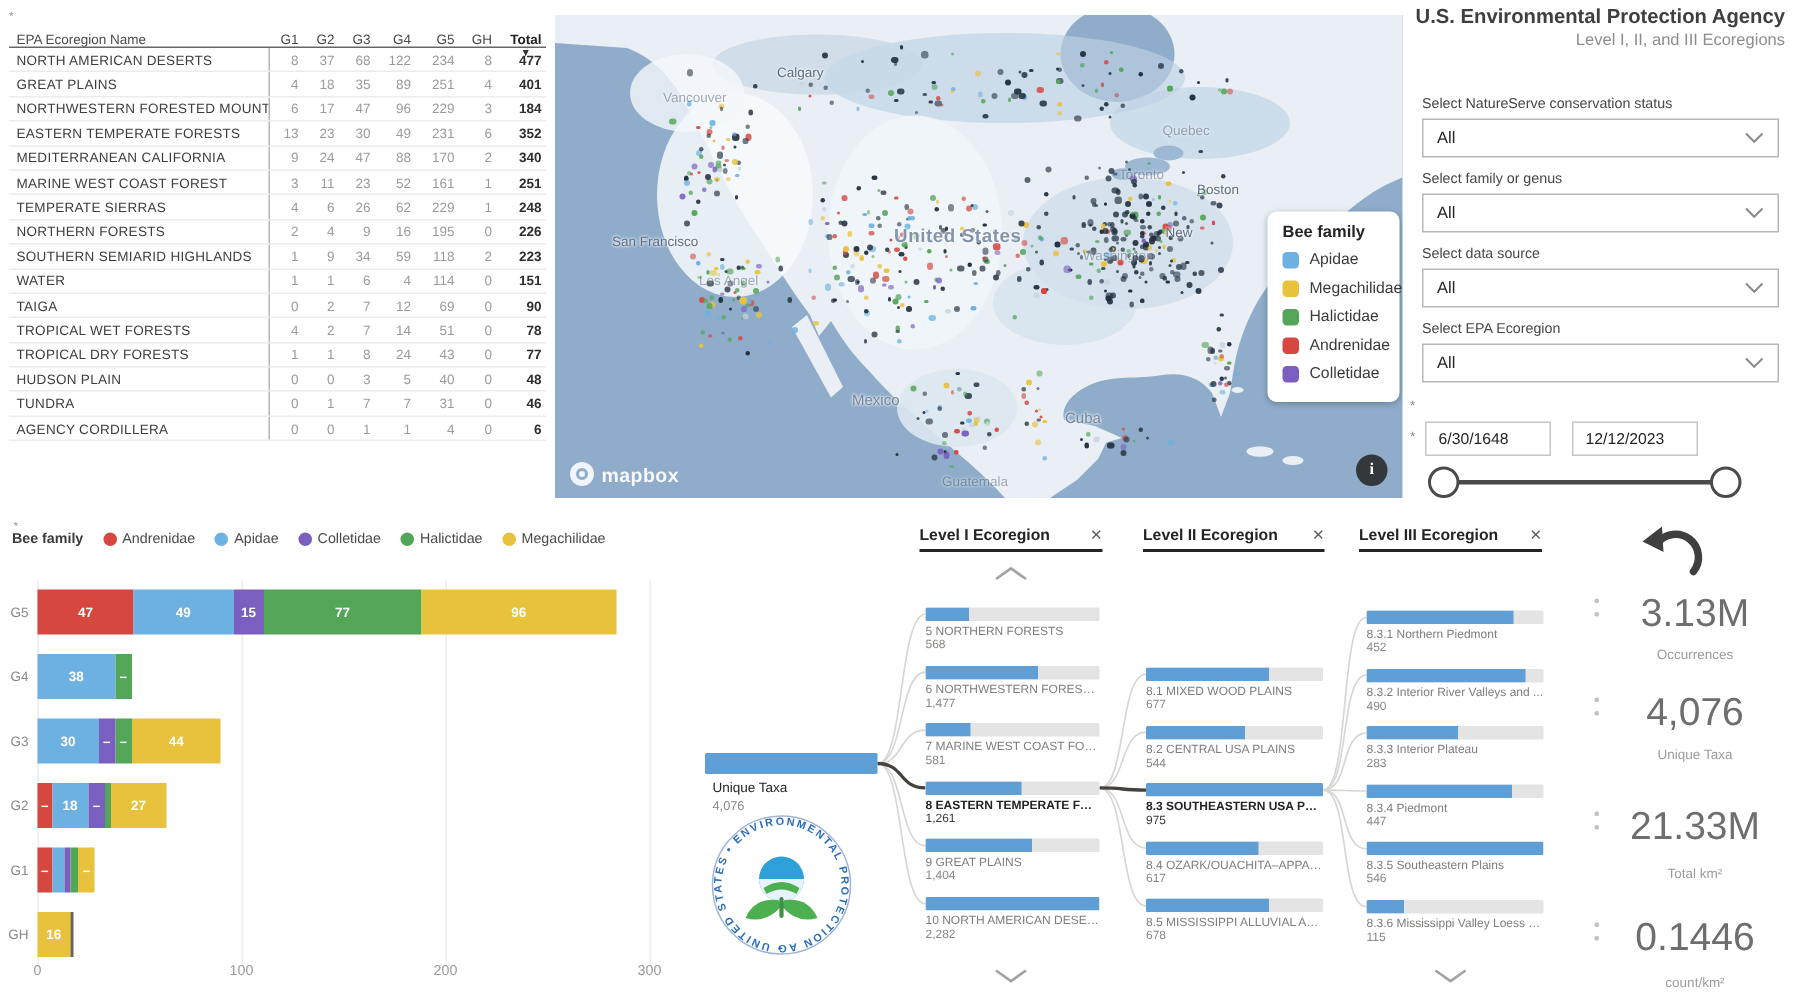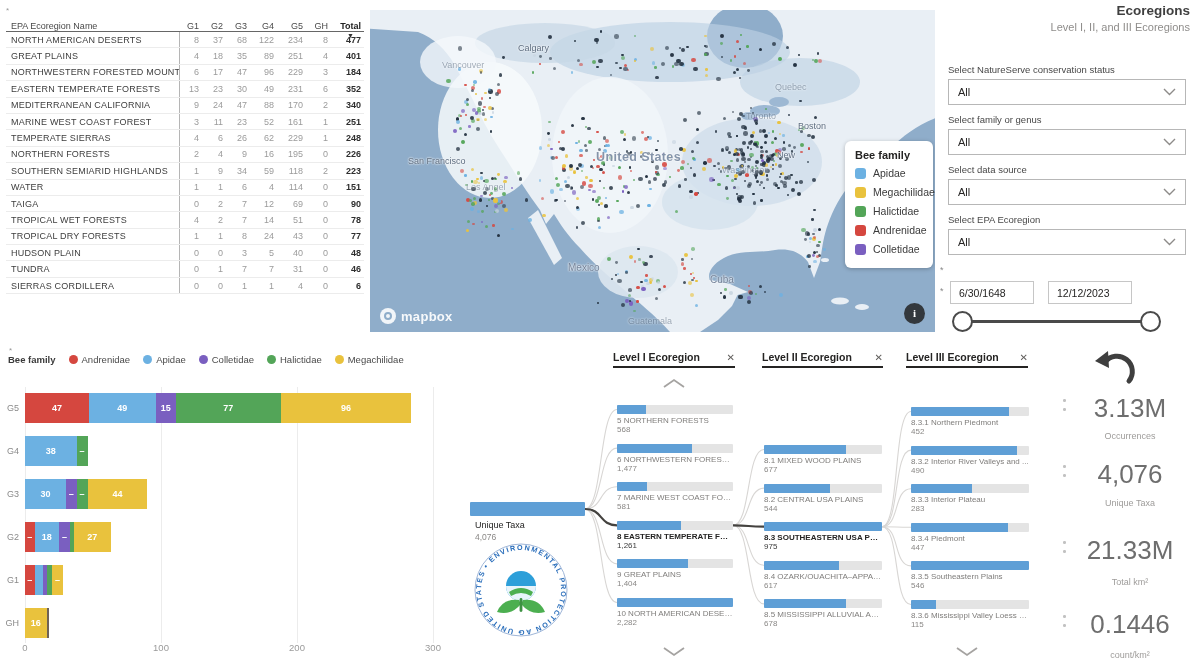--- a/index.html
+++ b/index.html
@@ -296,21 +296,21 @@
             <span class="t-cell w1" data-interactable="false">0</span>
             <span class="t-cell w2" data-interactable="false">1</span>
             <span class="t-cell w3" data-interactable="false">7</span>
             <span class="t-cell w4" data-interactable="false">7</span>
             <span class="t-cell w5" data-interactable="false">31</span>
             <span class="t-cell w6" data-interactable="false">0</span>
             <span class="t-cell w7 tot" data-interactable="false">46</span>
           </div>
         </div>
         <div class="t-row" data-interactable="true">
-          <div class="nm" data-interactable="false">SIERRAS CORDILLERA</div>
+          <div class="nm" data-interactable="false">AGENCY CORDILLERA</div>
           <div class="nums" data-interactable="false">
             <span class="t-cell w1" data-interactable="false">0</span>
             <span class="t-cell w2" data-interactable="false">0</span>
             <span class="t-cell w3" data-interactable="false">1</span>
             <span class="t-cell w4" data-interactable="false">1</span>
             <span class="t-cell w5" data-interactable="false">4</span>
             <span class="t-cell w6" data-interactable="false">0</span>
             <span class="t-cell w7 tot" data-interactable="false">6</span>
           </div>
         </div>
@@ -1041,21 +1041,21 @@
         </div>
     </div>
     <div id="mapboxLogo" data-interactable="true">
       <span class="mb-circle" data-interactable="false"></span>
       <span class="mb-text" data-interactable="false">mapbox</span>
     </div>
     <div id="mapInfo" data-interactable="true">i</div>
   </div>
 
   <div id="rightPanel" data-interactable="false">
-    <div class="rp-title" data-interactable="false">Ecoregions</div>
+    <div class="rp-title" data-interactable="false">U.S. Environmental Protection Agency</div>
     <div class="rp-sub" data-interactable="false">Level I, II, and III Ecoregions</div>
     <div id="filterSlots">
         <div class="f-label" data-interactable="false" style="top: 62px;">Select NatureServe conservation status</div>
         <div class="f-select" data-interactable="true" style="top: 77px;">
           <span data-interactable="false">All</span>
     <svg width="13" height="8" data-interactable="false">
       <polyline points="1,1 6.5,6.5 12,1" fill="none" stroke="#8d8b89" stroke-width="1.4"></polyline>
           </svg>
         </div>
         <div class="f-label" data-interactable="false" style="top: 112px;">Select family or genus</div>

